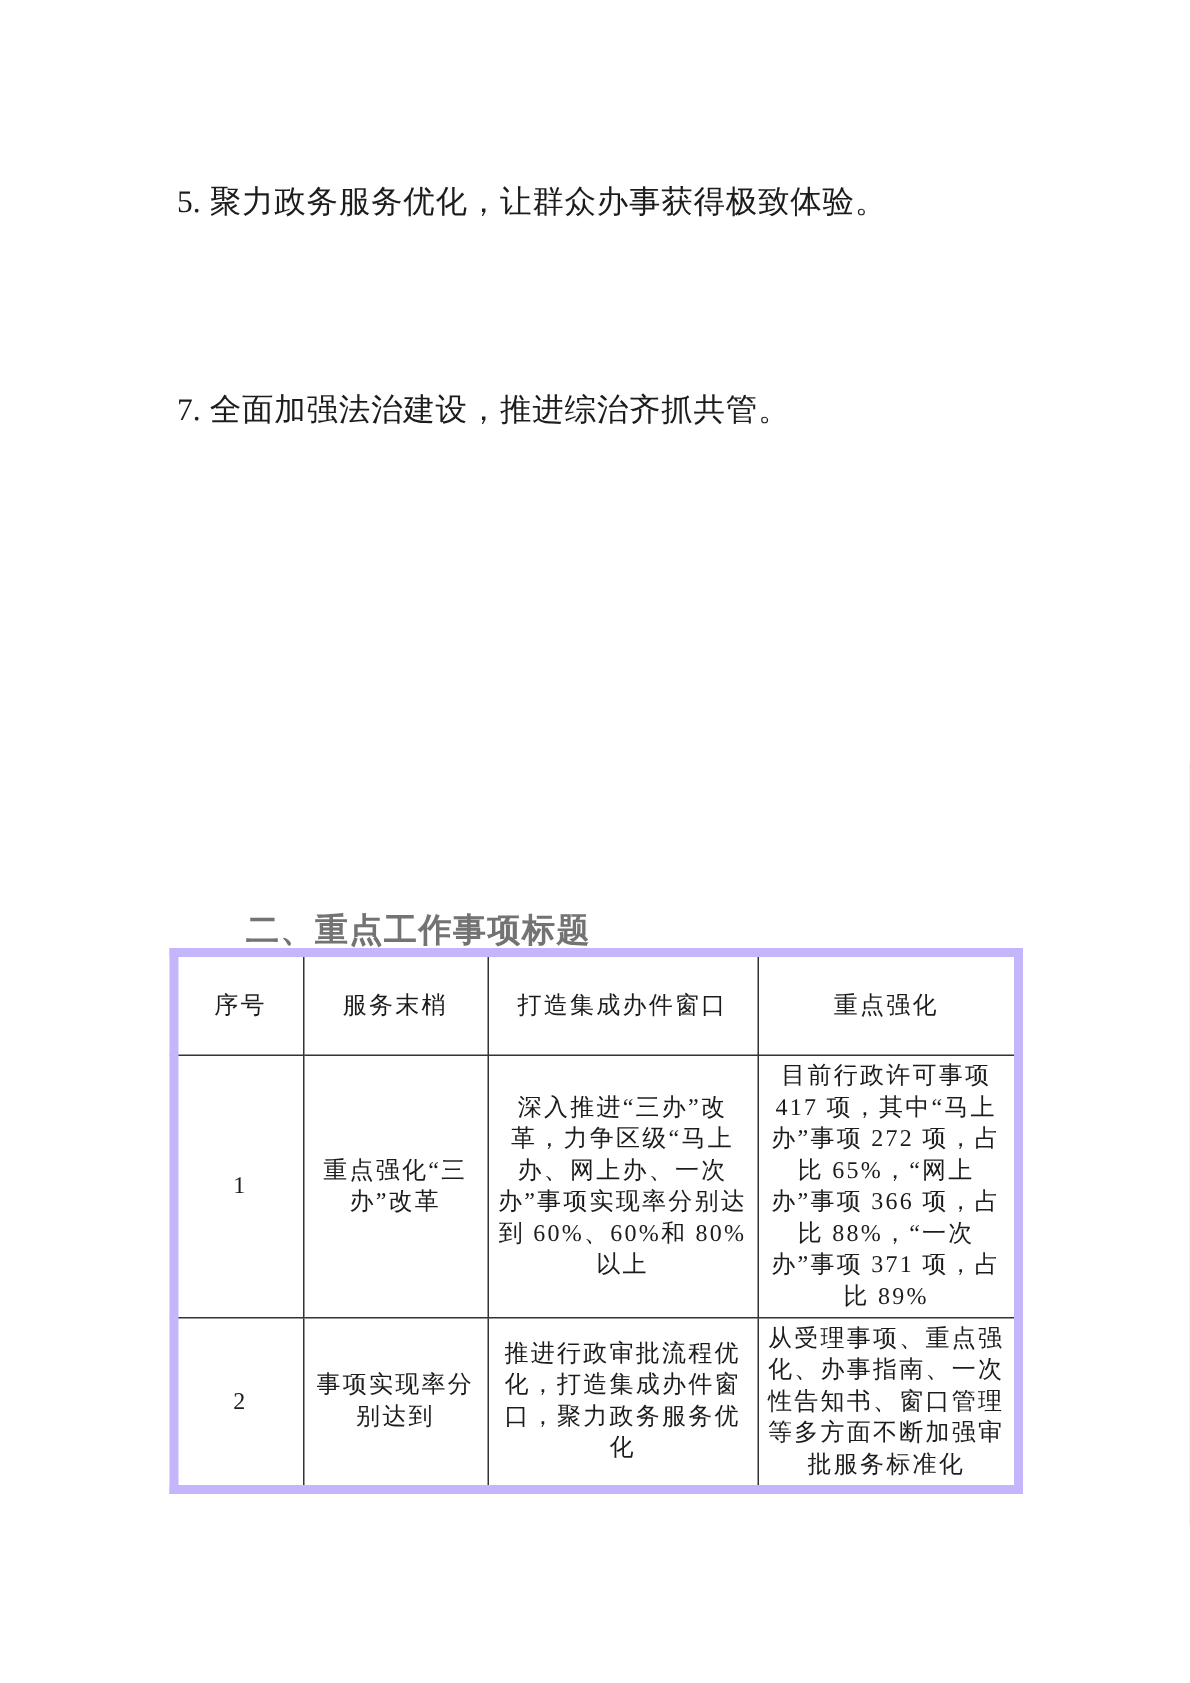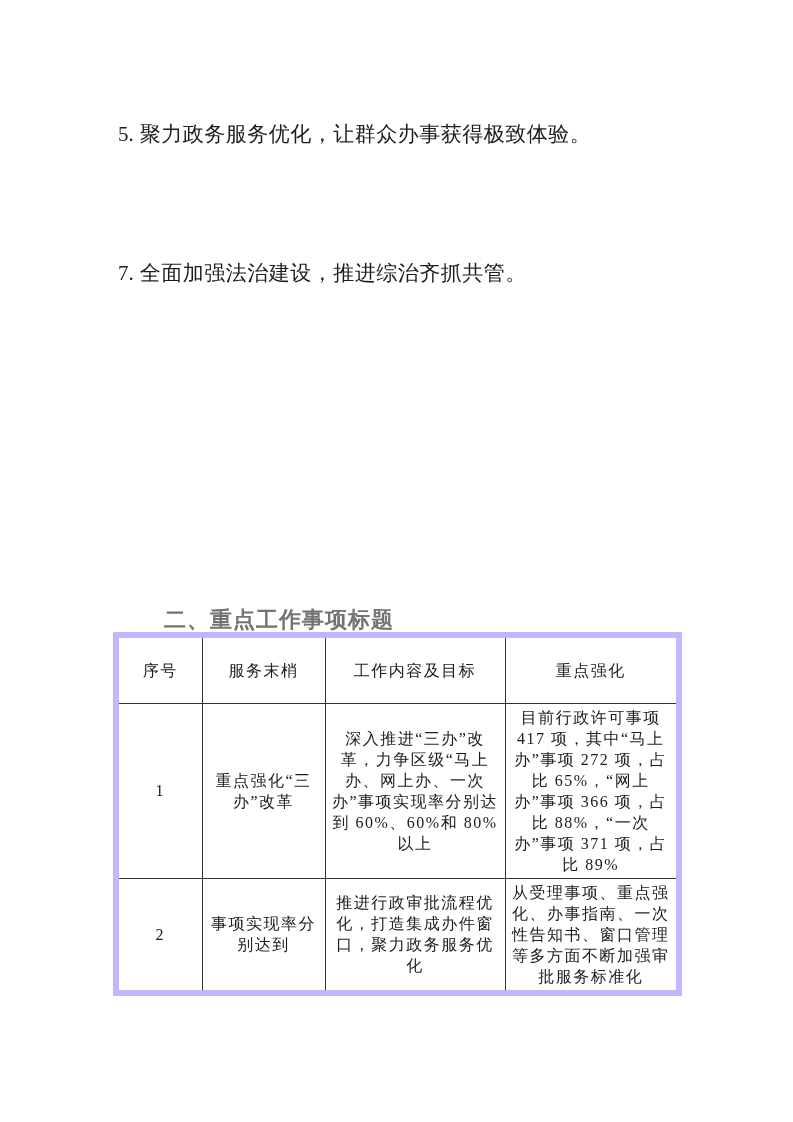--- a/index.html
+++ b/index.html
@@ -85,21 +85,21 @@
     <colgroup>
       <col class="c-seq">
       <col class="c-item">
       <col class="c-content">
       <col class="c-status">
     </colgroup>
     <tbody>
       <tr class="header-row">
         <th>序号</th>
         <th>服务末梢</th>
-        <th>工作内容及目标</th>
+        <th>打造集成办件窗口</th>
         <th>重点强化</th>
       </tr>
       <tr class="data-row-1">
         <td>1</td>
         <td>重点强化“三办”改革</td>
         <td>深入推进“三办”改革，力争区级“马上办、网上办、一次办”事项实现率分别达到 60%、60%和 80%以上</td>
         <td>目前行政许可事项 417 项，其中“马上办”事项 272 项，占比 65%，“网上办”事项 366 项，占比 88%，“一次办”事项 371 项，占比 89%</td>
       </tr>
       <tr class="data-row-2">
         <td>2</td>

